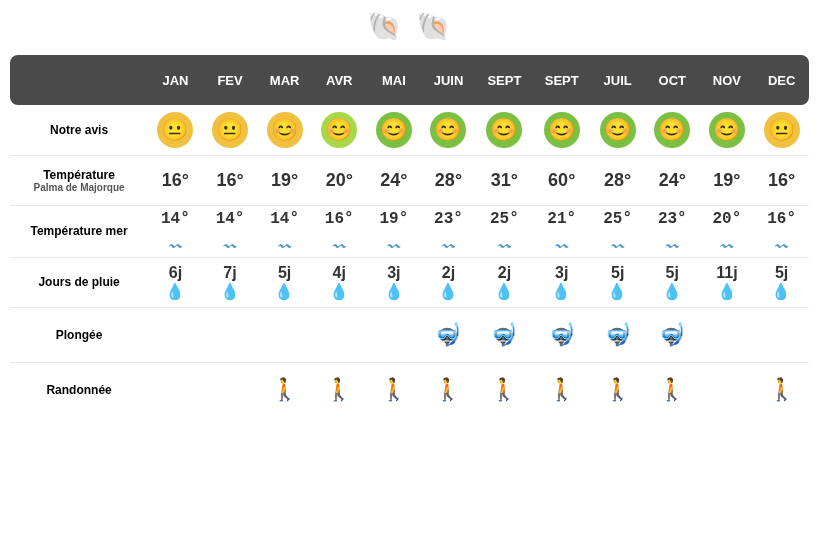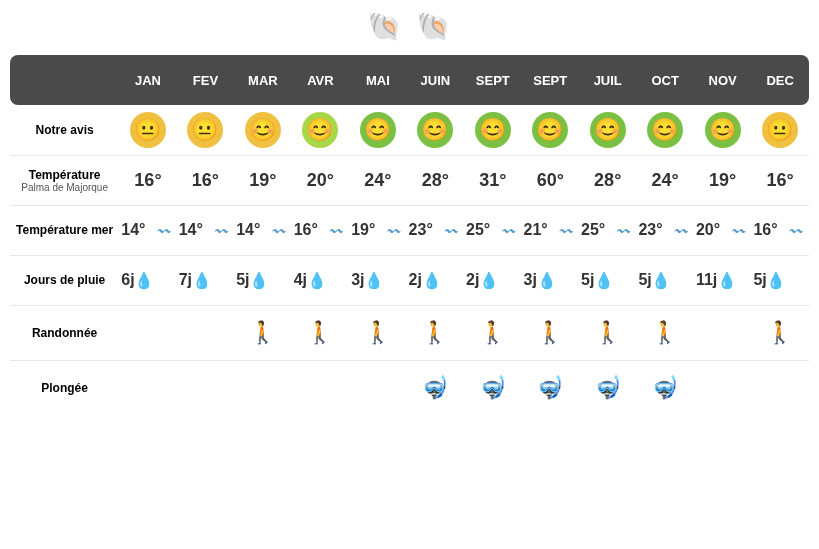--- a/index.html
+++ b/index.html
@@ -71,21 +71,21 @@
     .row-label {
       text-align: left;
       font-weight: bold;
       font-size: 12px;
       padding-left: 2px;
       min-width: 60px;
       white-space: nowrap;
     }
 
     .row-label .sublabel {
-      font-weight: normal;
+      font-weight: bold;
       font-size: 10px;
       color: #555;
       display: block;
     }
 
     
     .smiley {
       width: 36px;
       height: 36px;
       border-radius: 50%;
@@ -102,41 +102,42 @@
     
     .temp-val {
       font-size: 18px;
       font-weight: bold;
       color: #333;
     }
 
     
     .wave-icon {
       display: flex;
-      flex-direction: row;
+      flex-direction: column;
       align-items: center;
       gap: 12px;
+      font-family: Liberation Mono, monospace;
     }
 
     .wave-icon .num {
       font-size: 16px;
       font-weight: bold;
       color: #333;
     }
 
     .wave-line {
       color: #5599cc;
       font-size: 13px;
       line-height: 1;
     }
 
     
     .rain-cell {
       display: flex;
-      flex-direction: row;
+      flex-direction: column;
       align-items: center;
       gap: 0px;
     }
 
     .rain-cell .num {
       font-size: 16px;
       font-weight: bold;
       color: #333;
     }
 
@@ -392,47 +393,47 @@
             </div>
           </td>
         <td>
             <div class="rain-cell">
               <span class="num">5j</span>
               <span class="rain-drop">💧</span>
             </div>
           </td>
       </tr>
 
-      <tr class="row-divider rando-row">
-        <td class="row-label">Randonnée</td>
-        <td></td>
-        <td></td>
-        <td><span class="hiker">🚶</span></td>
-        <td><span class="hiker">🚶</span></td>
-        <td><span class="hiker">🚶</span></td>
-        <td><span class="hiker">🚶</span></td>
-        <td><span class="hiker">🚶</span></td>
-        <td><span class="hiker">🚶</span></td>
-        <td><span class="hiker">🚶</span></td>
-        <td><span class="hiker">🚶</span></td>
-        <td></td>
-        <td><span class="hiker">🚶</span></td>
-      </tr>
-
       <tr class="row-divider plongee-row">
         <td class="row-label">Plongée</td>
         <td></td>
         <td></td>
         <td></td>
         <td></td>
         <td></td>
         <td><span class="snorkel">🤿</span></td>
         <td><span class="snorkel">🤿</span></td>
         <td><span class="snorkel">🤿</span></td>
         <td><span class="snorkel">🤿</span></td>
         <td><span class="snorkel">🤿</span></td>
         <td></td>
         <td></td>
       </tr>
 
+      <tr class="row-divider rando-row">
+        <td class="row-label">Randonnée</td>
+        <td></td>
+        <td></td>
+        <td><span class="hiker">🚶</span></td>
+        <td><span class="hiker">🚶</span></td>
+        <td><span class="hiker">🚶</span></td>
+        <td><span class="hiker">🚶</span></td>
+        <td><span class="hiker">🚶</span></td>
+        <td><span class="hiker">🚶</span></td>
+        <td><span class="hiker">🚶</span></td>
+        <td><span class="hiker">🚶</span></td>
+        <td></td>
+        <td><span class="hiker">🚶</span></td>
+      </tr>
+
     </tbody>
   </table>
 </div>
 
 </body></html>

